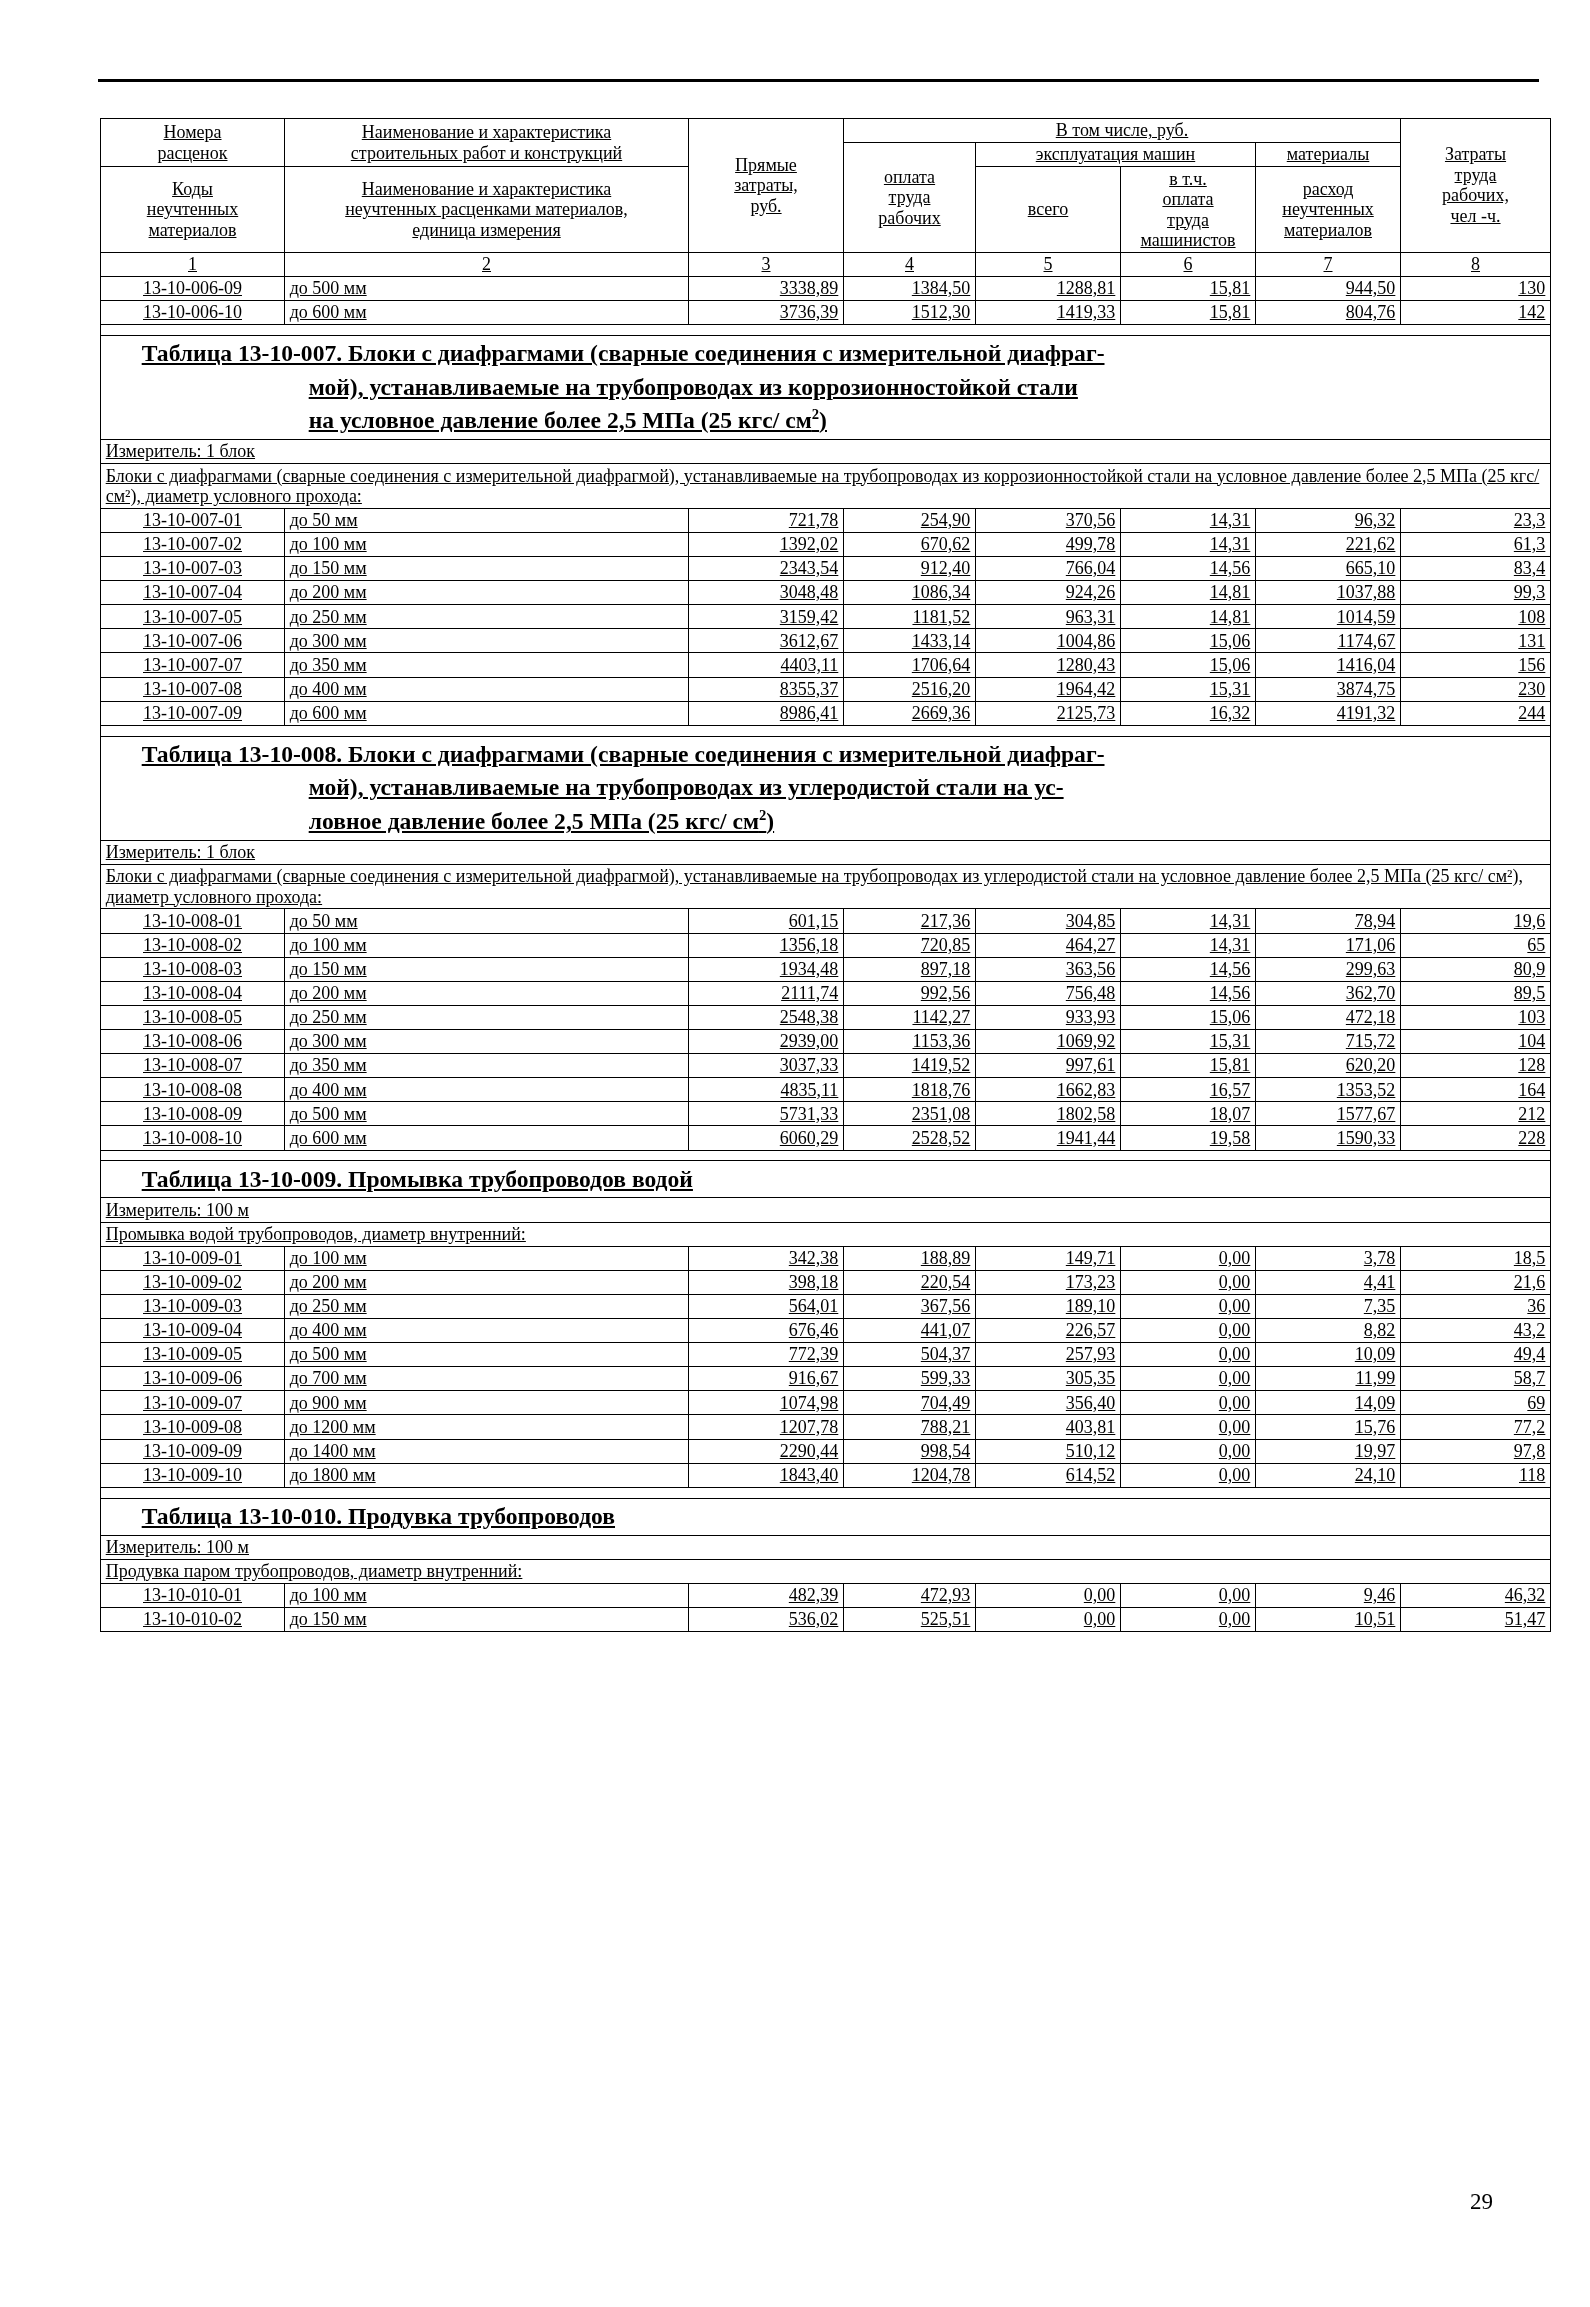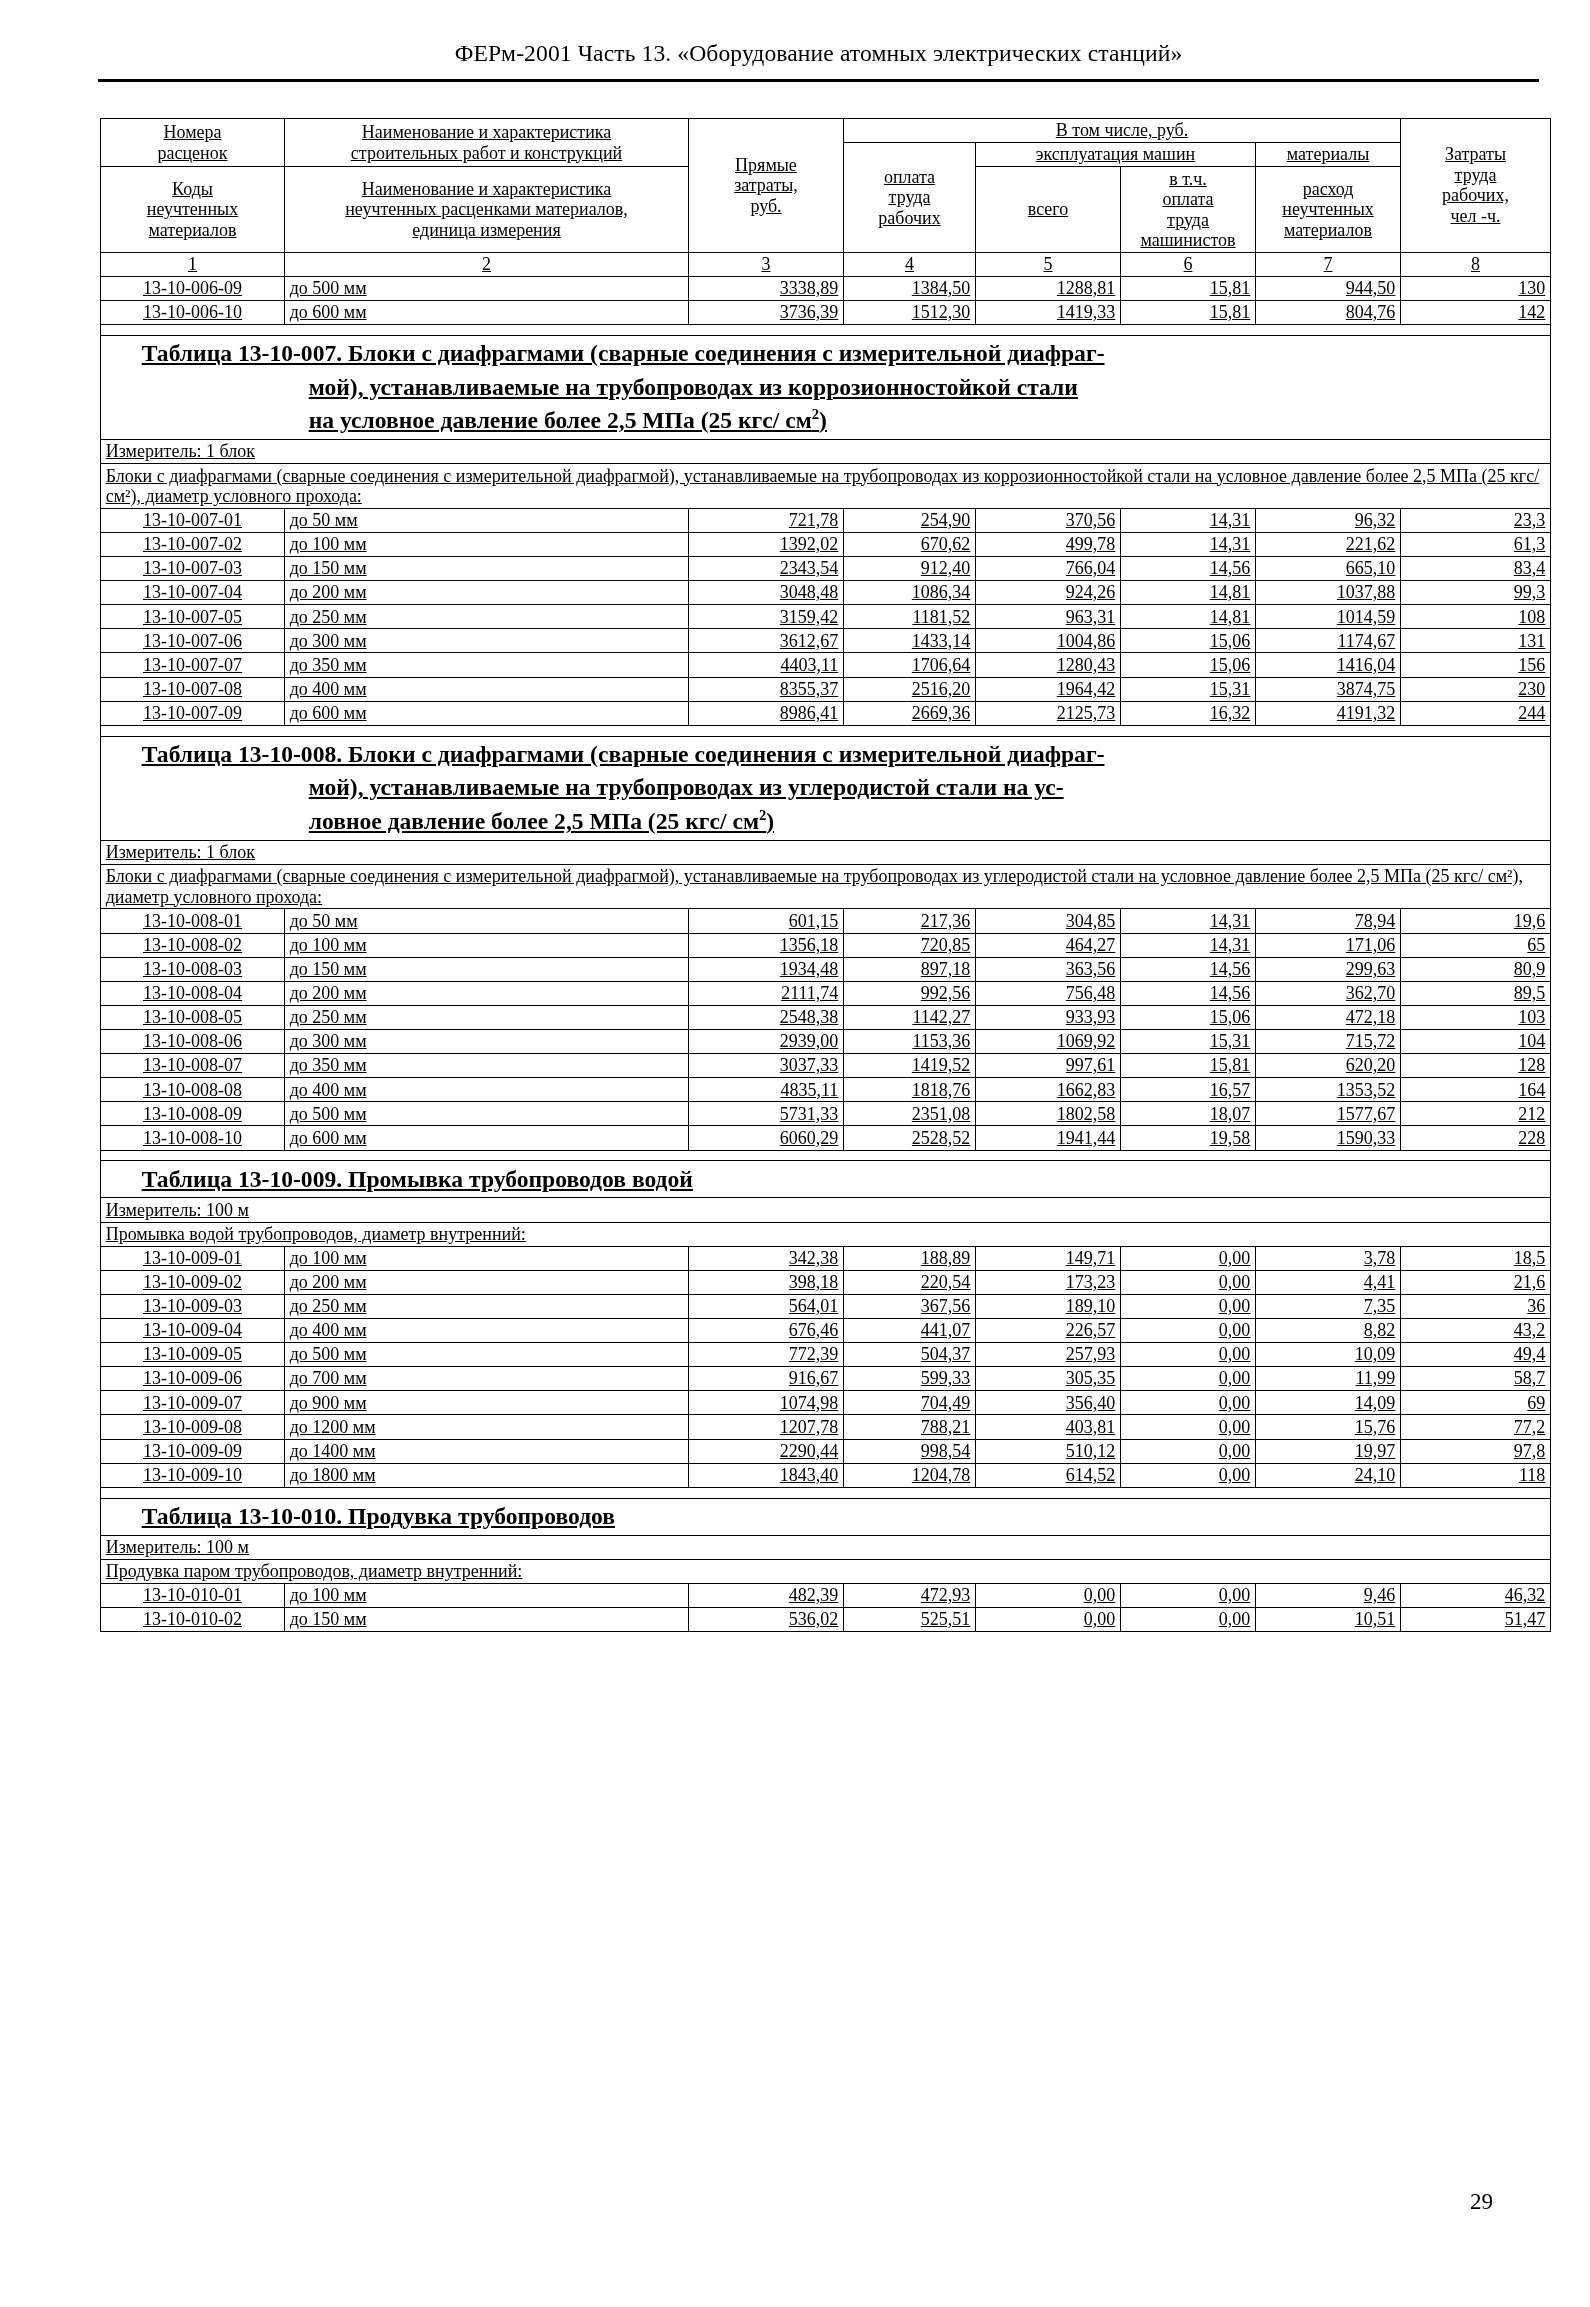--- a/index.html
+++ b/index.html
@@ -124,21 +124,20 @@
     right: 98px;
     top: 2189px;
     font-size: 23px;
   }
 </style>
 </head>
 <body>
 
 <div class="page">
 
-  <div class="running-header">ФЕРм-2001 Часть 13. «Оборудование атомных электрических станций»</div>
   <div class="header-rule"></div>
 
   <table class="fer" id="main-table" style="top:118px;text-decoration:underline;">
     <colgroup>
       <col class="c-code">
         <col class="c-name">
         <col class="c-direct">
         <col class="c-pay">
       <col class="c-all">
         <col class="c-mach">

